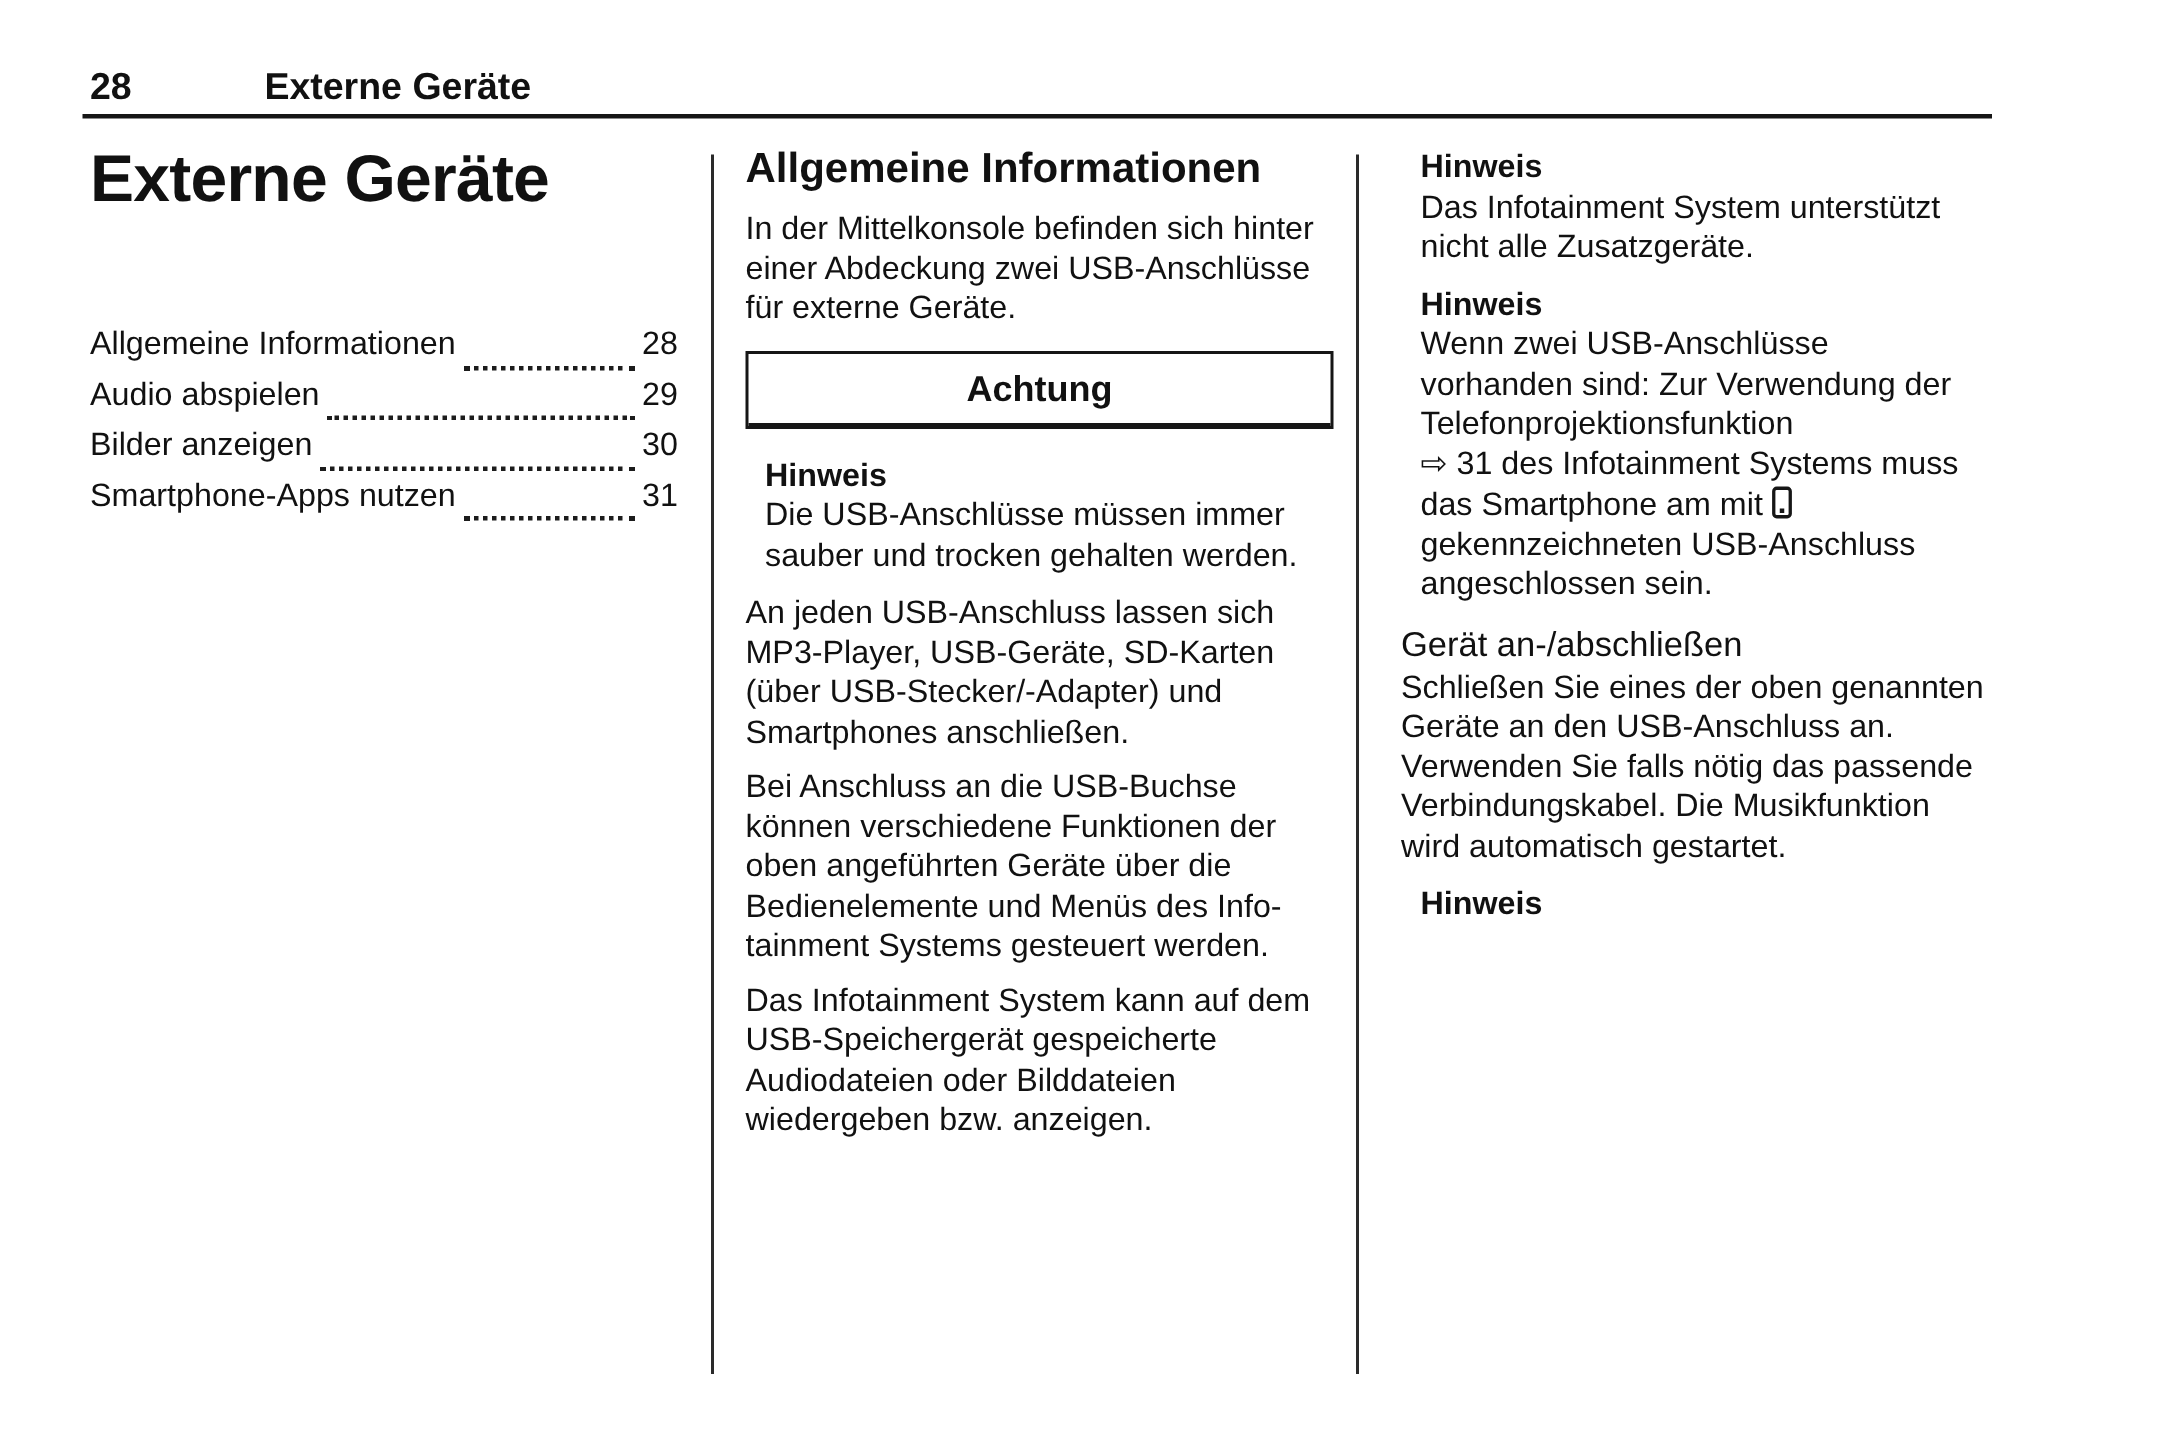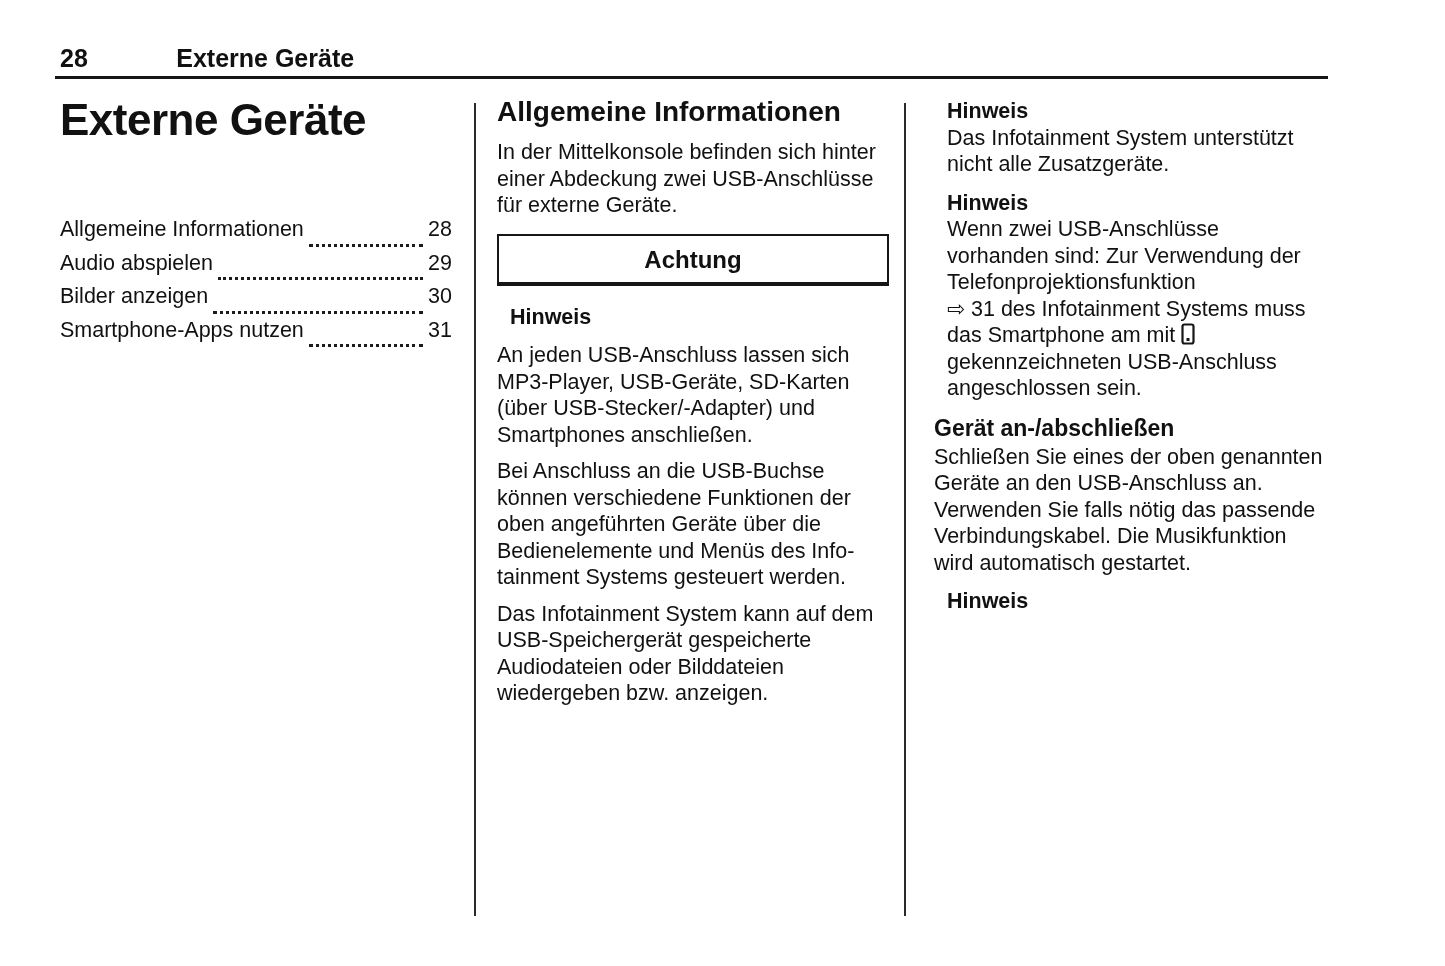--- a/index.html
+++ b/index.html
@@ -50,21 +50,21 @@
   }
   .h2 {
     font-size: 28px; font-weight: bold; line-height: 32px;
     margin-bottom: 11px;
   }
   .h3 {
     font-size: 25px; font-weight: bold; line-height: 28px;
     margin: 19px 0 15px 0;
   }
   .h4 {
-    font-size: 23px; font-weight: bold; line-height: 27px;
+    font-size: 23px; font-weight: normal; line-height: 27px;
     margin: 13px 0 2px 0;
   }
   p.body, .note-body {
     font-size: 21.5px; line-height: 26.5px;
     margin-bottom: 10px;
     hyphens: manual;
   }
   .note {
     padding-left: 13px;
     margin: 12px 0 12px 0;
@@ -156,20 +156,21 @@
     <div class="h2">Allgemeine Informationen</div>
 
     <p class="body">In der Mittelkonsole befinden sich hinter einer Abdeckung zwei USB-Anschlüsse für externe Geräte.</p>
 
     <div class="caution-box">
       <div class="caution-title">Achtung</div>
     </div>
 
     <div class="note">
       <span class="note-label">Hinweis</span>
+      <p class="note-body">Die USB-Anschlüsse müssen immer sauber und trocken gehalten werden.</p>
     </div>
 
 
     <p class="body">An jeden USB-Anschluss lassen sich MP3-Player, USB-Geräte, SD-Karten (über USB-Stecker/-Adapter) und Smartphones anschließen.</p>
     <p class="body">Bei Anschluss an die USB-Buchse können verschiedene Funktionen der oben angeführten Geräte über die Bedienelemente und Menüs des Info­tainment Systems gesteuert werden.</p>
     <p class="body">Das Infotainment System kann auf dem USB-Speichergerät gespei­cherte Audiodateien oder Bilddateien wiedergeben bzw. anzeigen.</p>
   </div>
 
   <div class="col col-3">
 

